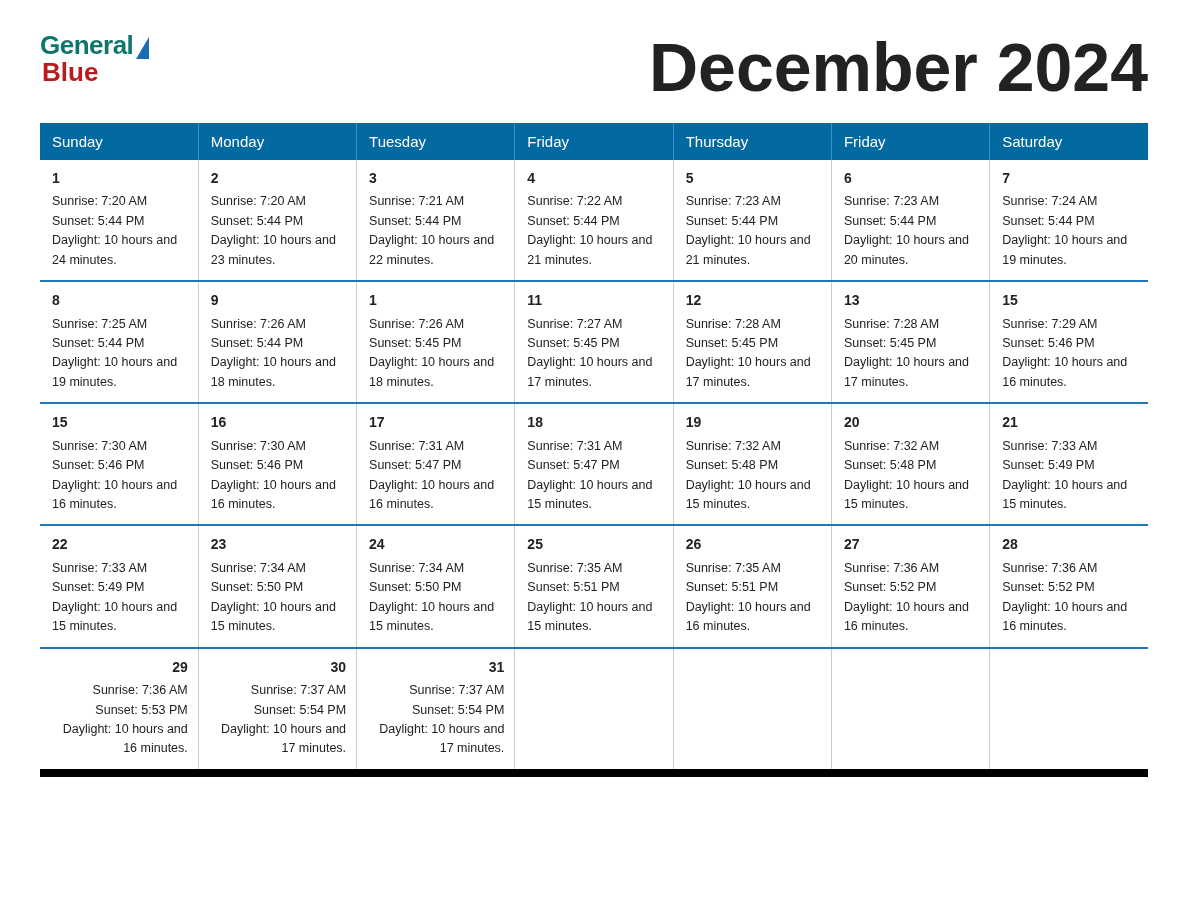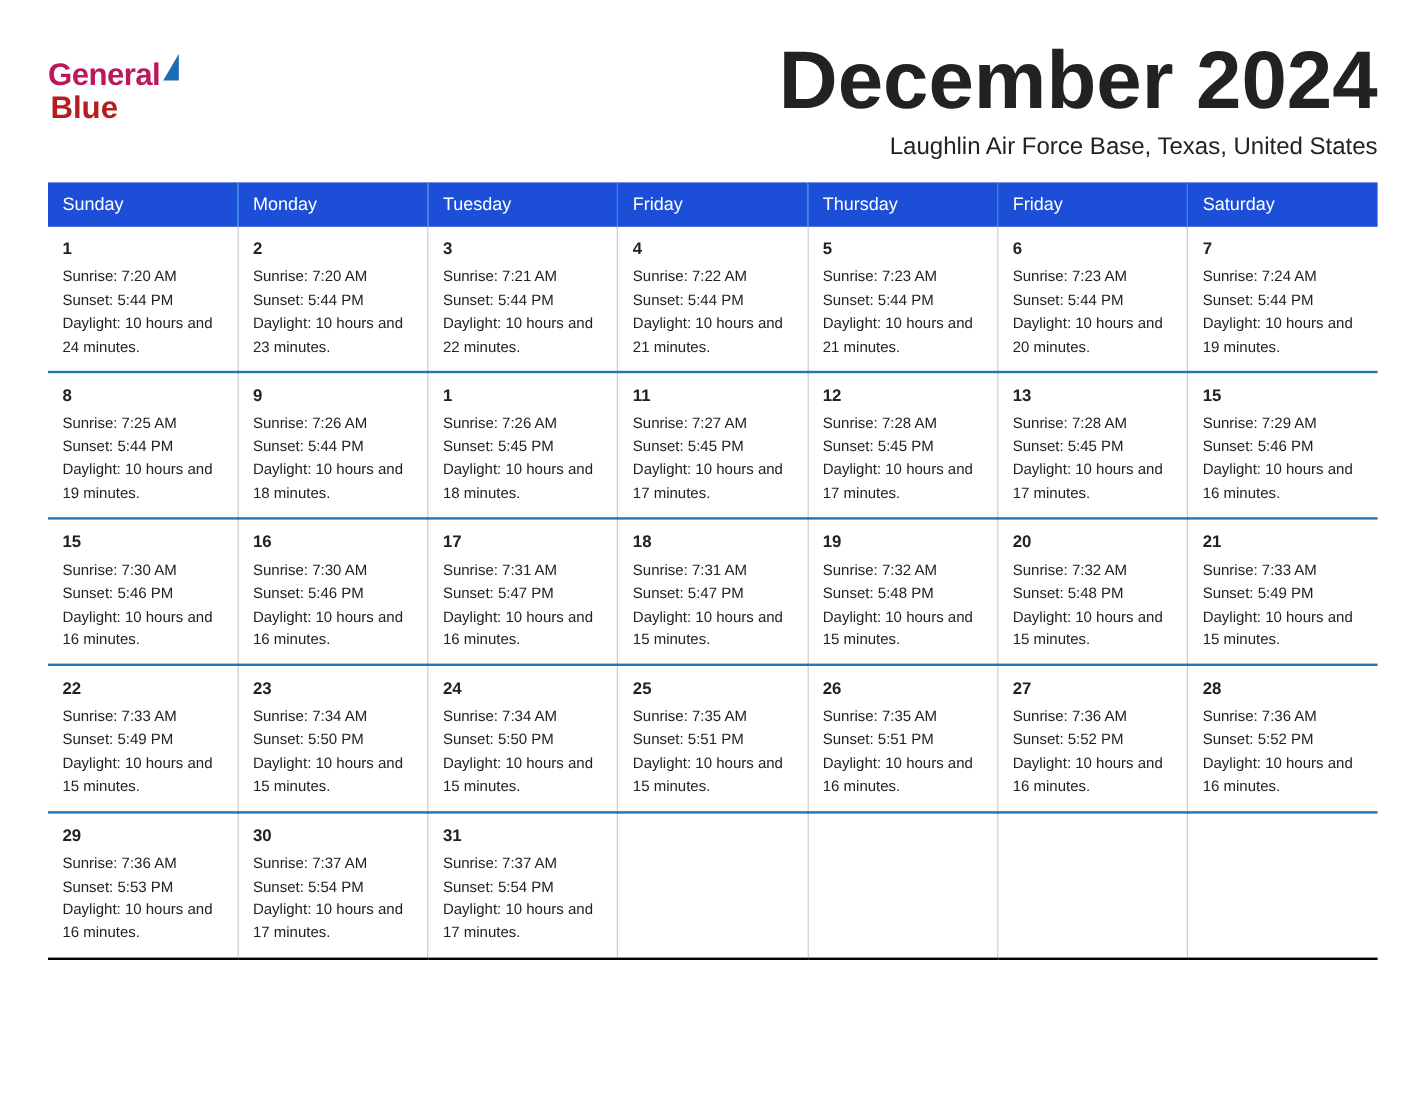--- a/index.html
+++ b/index.html
@@ -22,23 +22,22 @@
       flex-direction: column;
       align-items: flex-start;
     }
     .logo-top {
       display: flex;
       align-items: center;
     }
     .logo-general {
       font-size: 26px;
       font-weight: bold;
-      color: #be185d;
+      color: #0f766e;
       letter-spacing: -0.5px;
-      margin-top: 17px;
     }
     .logo-triangle {
       width: 0;
       height: 0;
       border-left: 13px solid transparent;
       border-bottom: 22px solid #1a6db5;
       margin-left: 3px;
       margin-top: 4px;
     }
     .logo-blue-line {
@@ -61,21 +60,21 @@
       font-size: 20px;
       color: #222;
       margin-top: 6px;
     }
     table {
       width: 100%;
       border-collapse: collapse;
       table-layout: fixed;
     }
     thead tr {
-      background-color: #1d4ed8;
+      background-color: #0369a1;
     }
     thead th {
       color: #fff;
       font-size: 15px;
       font-weight: normal;
       padding: 10px 10px 10px 12px;
       text-align: left;
       border-right: 1px solid #3a8fd4;
     }
     thead th:last-child {
@@ -99,39 +98,39 @@
     .day-num {
       font-size: 14px;
       font-weight: bold;
       display: block;
       margin-bottom: 3px;
     }
     .empty-cell {
       background: #fff;
     }
     .last-row td {
-      border-bottom: 2px solid #000000;
+      border-bottom: 8px solid #000000;
+      text-align: right;
     }
   </style>
 </head>
 <body>
 
 <div class="header">
   <div class="logo">
     <div class="logo-top">
       <span class="logo-general">General</span>
       <div class="logo-triangle"></div>
     </div>
     <div style="display:flex;align-items:center;">
       <span class="logo-blue-line">Blue</span>
     </div>
   </div>
   <div class="title-block">
     <div class="month-title">December 2024</div>
-    <div class="location-title">Laughlin Air Force Base, Texas, United States</div>
   </div>
 </div>
 
 <table>
   <thead>
     <tr>
       <th>Sunday</th>
       <th>Monday</th>
       <th>Tuesday</th>
       <th>Friday</th>

